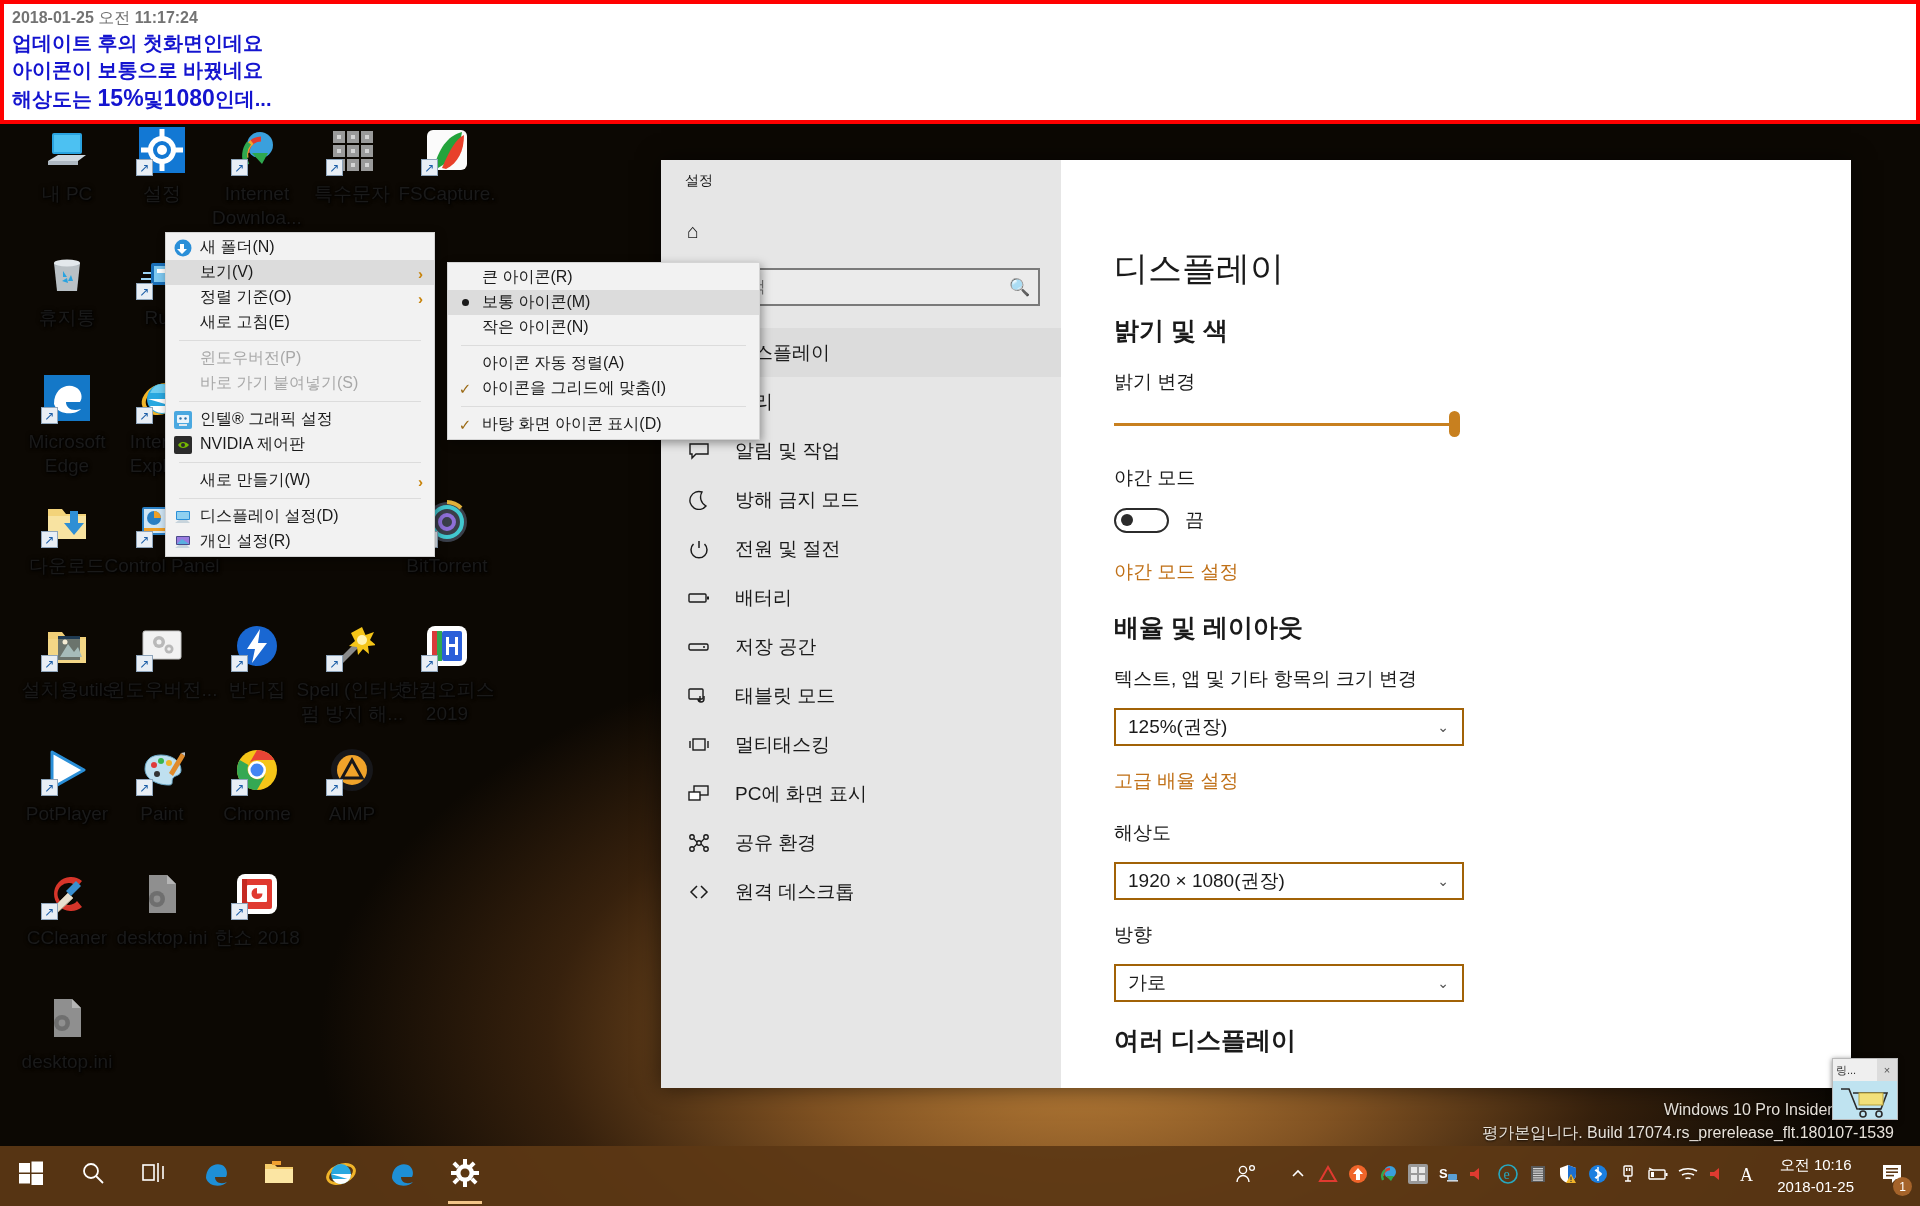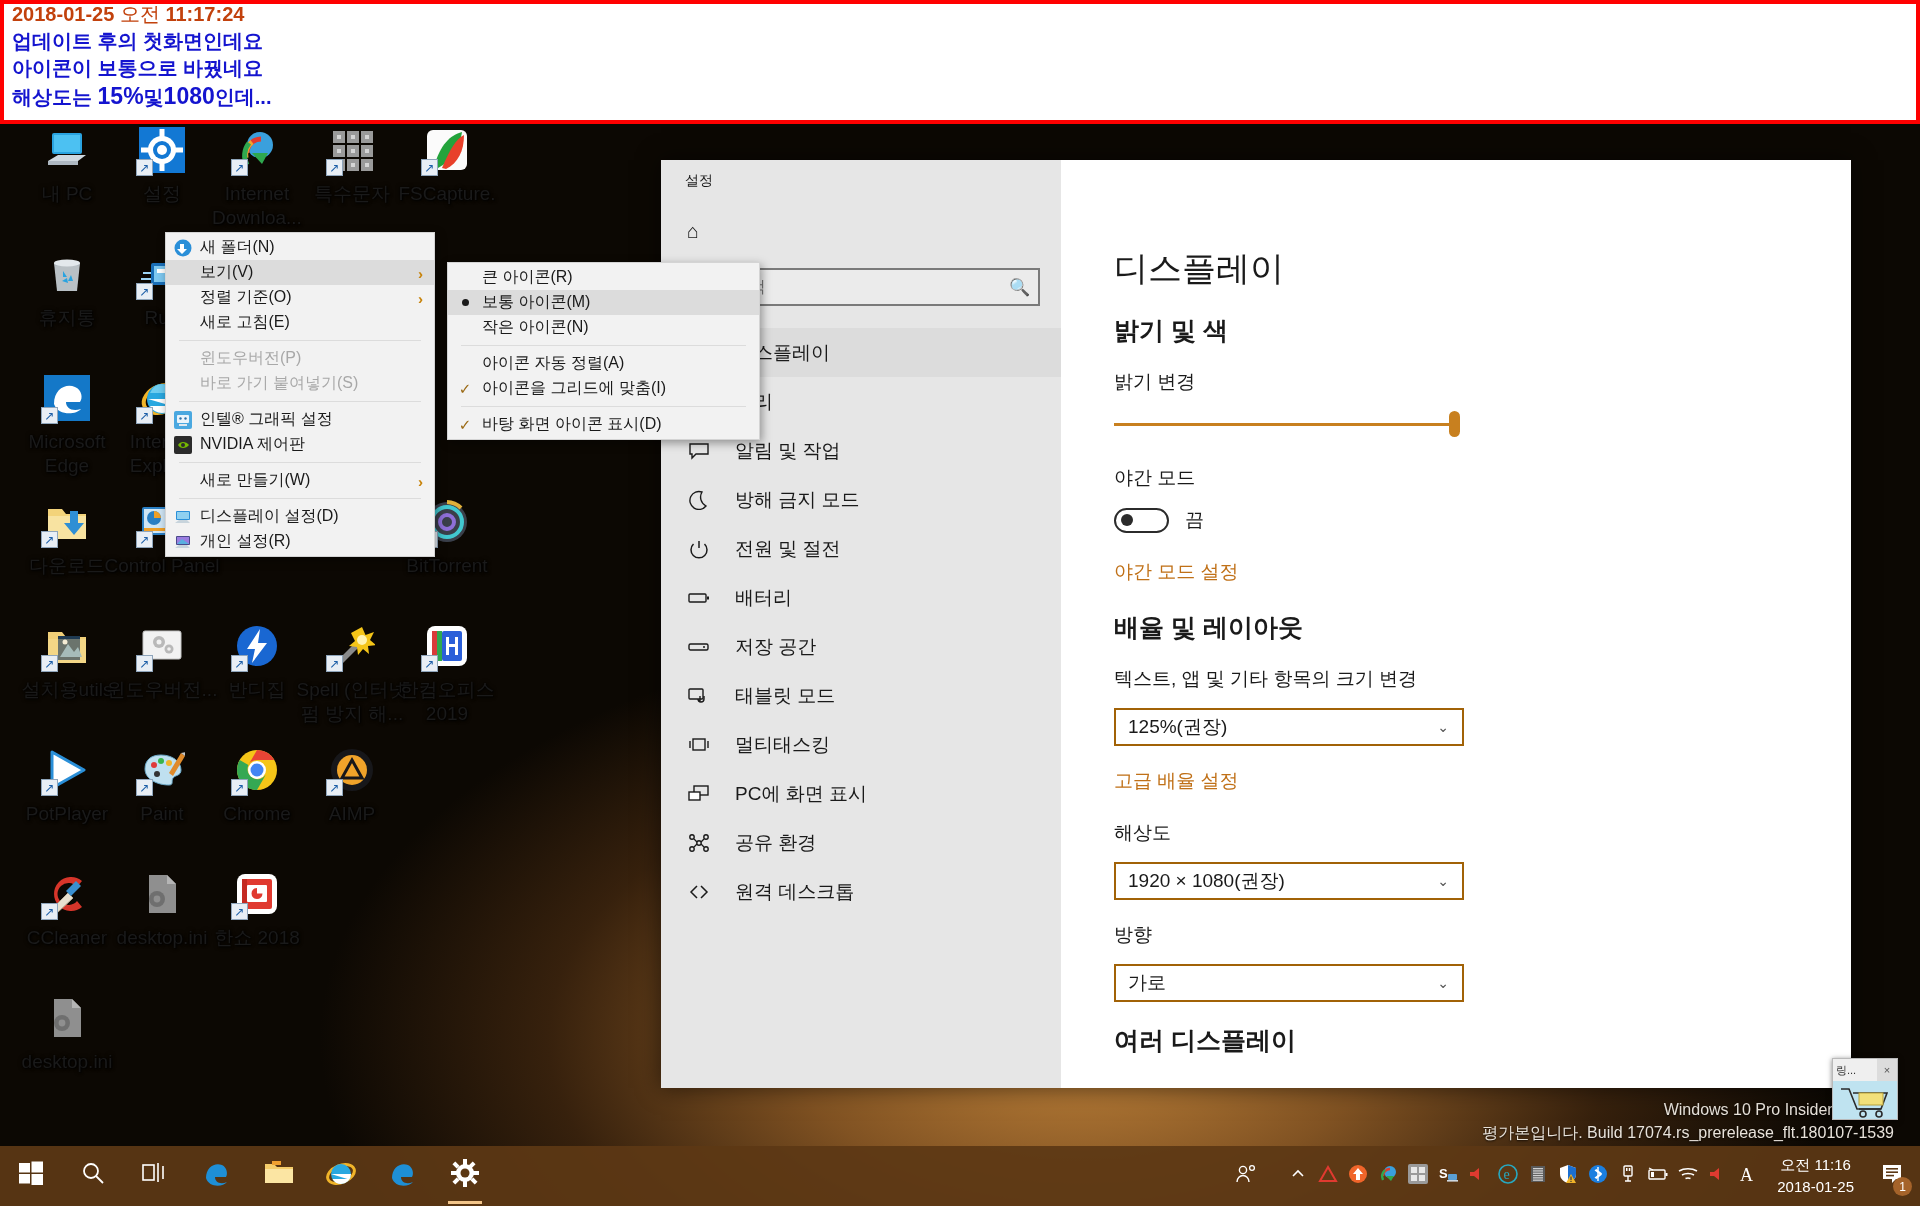--- a/index.html
+++ b/index.html
@@ -9,21 +9,21 @@
     overflow: hidden; background: #000;
   }
   #root { position: relative; width: 1920px; height: 1206px; }
 
   
   #anno {
     position: absolute; left: 0; top: 0; width: 1920px; height: 124px;
     background: #fff; border: 4px solid #ff0000; z-index: 90;
   }
   #anno .line { padding-left: 8px; line-height: 1.0; white-space: nowrap; }
-  #anno .l0 { font-size: 20px; font-weight: bold; color: #c2410c; }
+  #anno .l0 { font-size: 16px; font-weight: bold; color: #737373; padding-top: 6px; }
   #anno .l0 .light { font-weight: normal; }
   #anno .lb { font-size: 20px; font-weight: bold; color: #1414cf; padding-top: 7px; }
   #anno .lb .big { font-size: 23px; }
 
   
   #desktop {
     position: absolute; left: 0; top: 118px; width: 1920px; height: 1088px;
     overflow: hidden;
     background:
       radial-gradient(ellipse 760px 420px at 1080px 920px, rgba(205,140,62,.95) 0%, rgba(150,96,40,.85) 38%, rgba(60,36,14,.9) 70%, rgba(12,8,3,1) 100%),
@@ -1113,21 +1113,21 @@
           <span><svg width="20" height="20" viewBox="0 0 20 20">
               <path d="M2 8 h4 l5-4 v12 l-5-4 H2z" fill="#e03a30"></path>
             </svg></span>
         </div>
         <div class="tray-ico">
           <span><svg width="22" height="22" viewBox="0 0 22 22">
               <text x="3" y="18" font-size="18" fill="#fff" font-family="Liberation Serif">A</text>
             </svg></span>
         </div>
         <div class="clock">
-          <div>오전 11:16</div>
+          <div>오전 10:16</div>
           <div>2018-01-25</div>
         </div>
         <div class="action-center">
           <span><svg width="24" height="24" viewBox="0 0 24 24">
               <path d="M3 3 h18 v14 l-5 0 -4 4 v-4 H3z" fill="#fff"></path>
               <g fill="#5c3814">
                 <rect x="6" y="6" width="12" height="1.6"></rect>
                 <rect x="6" y="9.4" width="12" height="1.6"></rect>
                 <rect x="6" y="12.8" width="8" height="1.6"></rect>
               </g>

